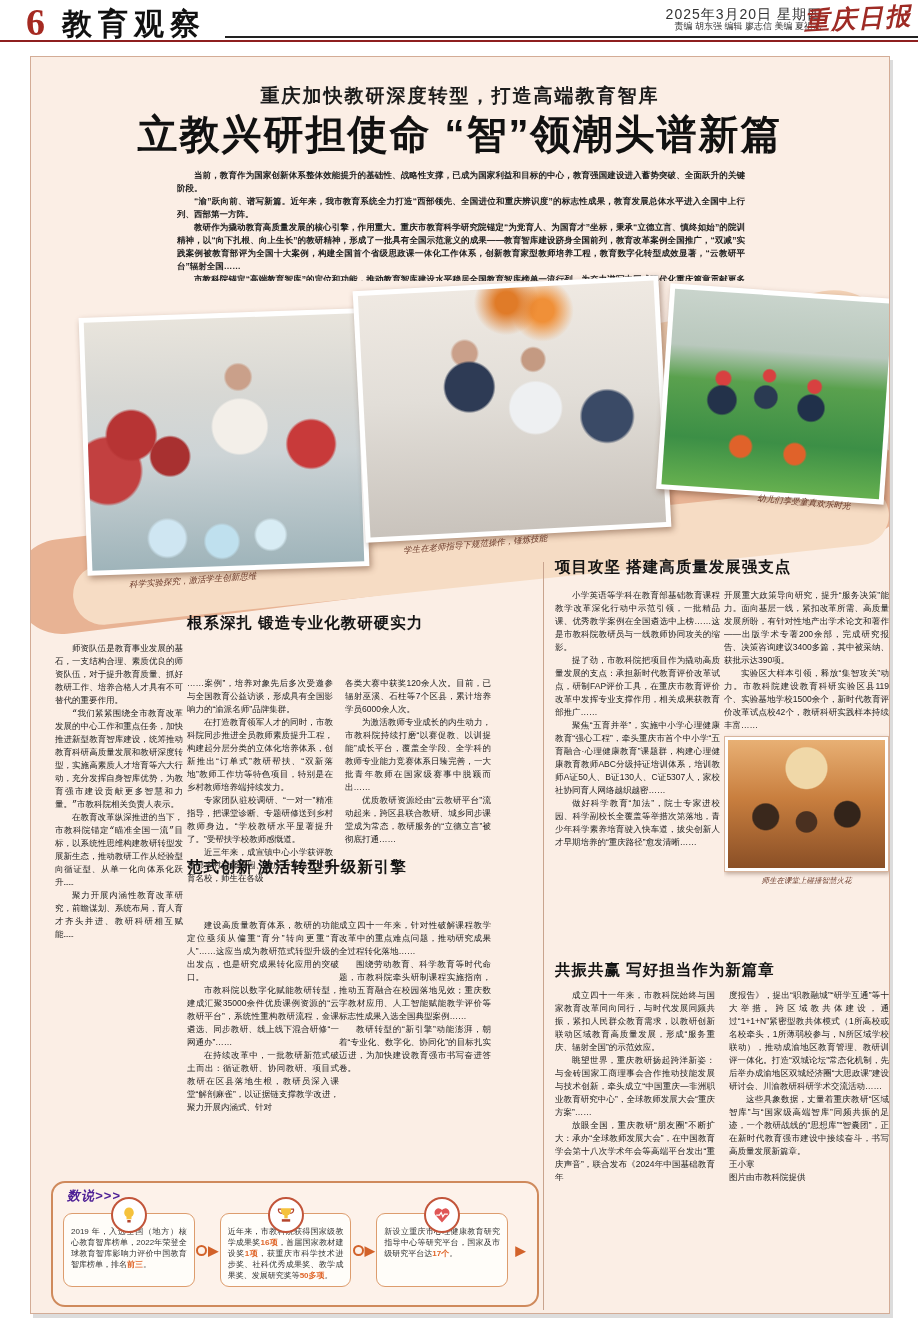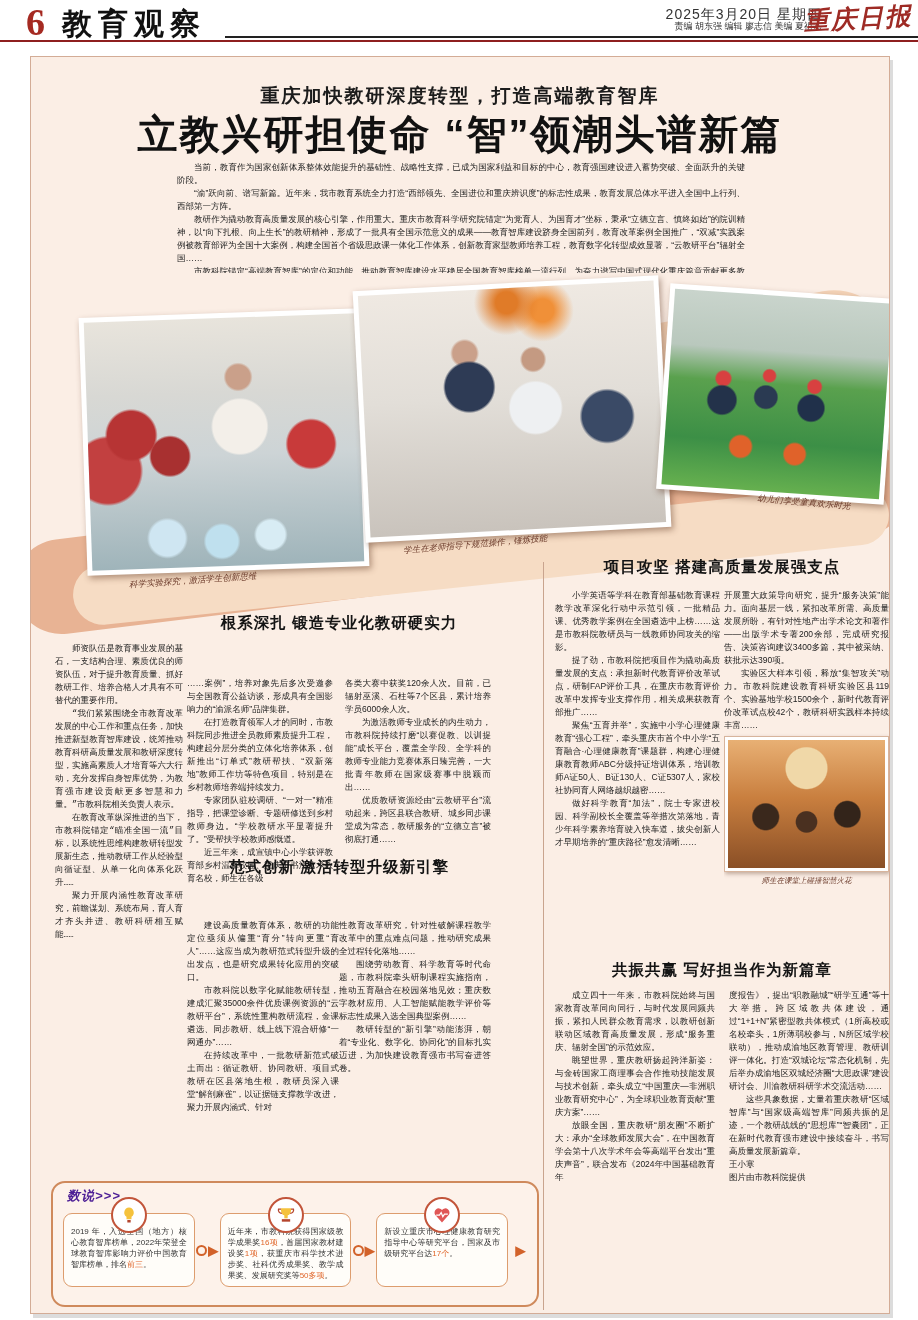--- a/index.html
+++ b/index.html
@@ -10,21 +10,21 @@
   .section-name{position:absolute;left:62px;top:4px;font-size:30px;font-weight:800;color:#111;letter-spacing:6px;}
   .hline-black{position:absolute;left:225px;right:0px;top:36px;height:2px;background:#222;}
   .hline-red{position:absolute;left:0px;right:0px;top:40px;height:2px;background:#8e1f1f;}
   .issue-date{position:absolute;right:96px;top:6px;font-size:14px;color:#333;letter-spacing:1px;}
   .credits{position:absolute;right:96px;top:20px;font-size:9px;color:#333;text-align:center;}
   .masthead-logo{position:absolute;right:6px;top:2px;font-size:25px;font-weight:bold;font-style:italic;color:#9e2b25;font-family:"Liberation Serif",serif;transform:rotate(-3deg);letter-spacing:2px;}
   
   .frame{position:absolute;left:30px;top:56px;width:858px;height:1256px;background:#fbeee5;border:1px solid #d3ac96;box-shadow:3px 4px 0 #dcdcdc;overflow:hidden;}
   .kicker{position:absolute;left:0;top:26px;width:100%;text-align:center;font-size:19px;font-weight:bold;color:#1c1c1c;letter-spacing:2px;}
   .headline{position:absolute;left:0;top:50px;width:100%;text-align:center;font-size:40px;font-weight:900;color:#111;letter-spacing:2px;}
-  .intro{position:absolute;left:146px;top:104px;width:568px;height:112px;font-size:8.5px;line-height:11.6px;overflow:hidden;}
+  .intro{position:absolute;left:146px;top:112px;width:568px;height:112px;font-size:8.5px;line-height:11.6px;overflow:hidden;font-weight:bold;}
   .intro p,.flow p{margin:0;text-indent:2em;text-align:justify;}
   p.noind{text-indent:0;}
   
   .collage{position:absolute;left:0;top:218px;width:858px;height:318px;}
   .ribbon{position:absolute;border-radius:60px;}
   .ribbon.r1{left:-20px;top:215px;width:900px;height:95px;background:#e8b394;transform:rotate(-7deg);}
   .ribbon.r2{left:330px;top:55px;width:540px;height:150px;background:#f3d2b6;transform:rotate(-11deg);}
   .ribbon.r3{left:40px;top:250px;width:820px;height:60px;background:#f6dcc4;transform:rotate(-6deg);}
   .photo{position:absolute;background:#fff;padding:5px;box-shadow:2px 3px 6px rgba(90,50,30,.45);}
   .photo .img{width:100%;height:100%;}
@@ -61,21 +61,21 @@
     radial-gradient(circle at 35% 78%,#e0622a 0 5%,transparent 6%),
     radial-gradient(circle at 60% 80%,#e0622a 0 5%,transparent 6%),
     linear-gradient(180deg,#c9d4cc 0%,#b9c8bd 28%,#5aa14e 45%,#3c8f46 75%,#66b04f 100%);}
   .caption{position:absolute;font-size:8.5px;color:#6b3a2a;font-style:italic;font-family:"Liberation Serif",serif;white-space:nowrap;}
   .cap1{left:98px;top:300px;transform:rotate(-4deg);}
   .cap2{left:372px;top:264px;transform:rotate(-5deg);}
   .cap3{left:726px;top:222px;transform:rotate(5deg);}
   
   .flow{font-size:8.5px;line-height:13px;overflow:hidden;text-align:justify;}
   .colA{position:absolute;left:24px;top:586px;width:128px;height:526px;font-family:Liberation Mono, monospace;}
-  .sec-head{position:absolute;text-align:center;font-size:15.5px;font-weight:800;color:#141414;letter-spacing:1px;}
+  .sec-head{position:absolute;text-align:left;font-size:15.5px;font-weight:800;color:#141414;letter-spacing:1px;}
   .h-s1{left:156px;top:556px;width:304px;}
   .cols-s1{position:absolute;left:156px;top:588px;width:304px;height:206px;display:flex;gap:12px;}
   .h-s2{left:156px;top:800px;width:304px;}
   .cols-s2{position:absolute;left:156px;top:830px;width:304px;height:282px;display:flex;}
   .cols-s1 .flow,.cols-s2 .flow{flex:1;height:100%;margin-top:32px;}
   .vdivider{position:absolute;left:512px;top:505px;width:1px;height:748px;background:#c9a48e;}
   .h-s3{left:524px;top:500px;width:334px;}
   .cols-s3{position:absolute;left:524px;top:532px;width:334px;height:400px;display:flex;gap:4px;}
   .cols-s3 .flow{flex:1;height:100%;}
   .inset-photo{background:#fff;padding:3px;border:1px solid #d7b49c;margin:4px 0 2px;box-shadow:1px 2px 4px rgba(90,50,30,.35);}
@@ -88,21 +88,21 @@
   .cap4{position:static;display:block;text-align:center;font-size:7.5px;margin-top:1px;}
   .h-s4{left:524px;top:903px;width:334px;}
   .cols-s4{position:absolute;left:524px;top:932px;width:334px;height:318px;display:flex;gap:14px;}
   .cols-s4 .flow{flex:1;height:100%;}
   .byline{text-align:center;margin-top:4px;text-indent:0;}
   
   .stats-box{position:absolute;left:20px;top:1124px;width:484px;height:122px;border:2px solid #cf8a5c;border-radius:14px;background:#fdf2ea;}
   .stats-label{position:absolute;left:14px;top:4px;font-size:13px;font-weight:800;font-style:italic;color:#4c1d95;letter-spacing:1px;}
   .stats-cards{position:absolute;left:10px;right:4px;top:30px;display:flex;align-items:stretch;}
   .stat-card{position:relative;width:130px;background:#fffdf9;border:1px solid #dd9d6e;border-radius:9px;padding:12px 7px 5px;font-size:8px;line-height:11px;text-align:justify;color:#333;}
-  .stat-card .hl{color:#e0662a;font-weight:normal;}
+  .stat-card .hl{color:#e0662a;font-weight:bold;}
   .stat-icon{position:absolute;left:50%;top:-17px;transform:translateX(-50%);width:32px;height:32px;border-radius:50%;background:#fff;border:2px solid #c2553a;display:flex;align-items:center;justify-content:center;}
   .stat-icon svg{width:20px;height:20px;}
   .flow-arrow{display:flex;align-items:center;justify-content:center;width:28px;color:#d2622a;}
   .flow-arrow .ring{width:7px;height:7px;border:2px solid #d2622a;border-radius:50%;margin-right:1px;}
   .flow-arrow .head{font-size:13px;font-weight:bold;}
 </style>
 </head>
 <body>
 
 <div class="masthead-strip">
@@ -168,21 +168,21 @@
   </div>
 
   <div class="sec-head h-s2">范式创新 激活转型升级新引擎</div>
   <div class="cols-s2">
     <div class="flow">
         <p>建设高质量教育体系，教研的功能定位亟须从偏重“育分”转向更重“育人”……这应当成为教研范式转型升级的出发点，也是研究成果转化应用的突破口。</p>
         <p>市教科院以数字化赋能教研转型，建成汇聚35000余件优质课例资源的“云教研平台”，系统性重构教研流程，金课遴选、同步教研、线上线下混合研修“一网通办”……</p>
         <p>在持续改革中，一批教研新范式破土而出：循证教研、协同教研、项目式教研在区县落地生根，教研员深入课堂“解剖麻雀”，以证据链支撑教学改进，聚力开展内涵式、针对</p>
       </div>
     <div class="flow">
-        <p class="noind">性教育改革研究，针对性破解课程教学改革中的重点难点问题，推动研究成果全过程转化落地……</p>
+        <p class="noind">成立四十一年来，针对性破解课程教学改革中的重点难点问题，推动研究成果全过程转化落地……</p>
         <p>围绕劳动教育、科学教育等时代命题，市教科院牵头研制课程实施指南，推动五育融合在校园落地见效；重庆数字教材应用、人工智能赋能教学评价等标志性成果入选全国典型案例……</p>
         <p>教研转型的“新引擎”动能澎湃，朝着“专业化、数字化、协同化”的目标扎实迈进，为加快建设教育强市书写奋进答卷。</p>
       </div>
   </div>
 
   <div class="vdivider"></div>
 
   <div class="sec-head h-s3">项目攻坚 搭建高质量发展强支点</div>
   <div class="cols-s3">
     <div class="flow">
@@ -200,21 +200,21 @@
           <div class="img"></div>
         </div>
       <span class="caption cap4">师生在课堂上碰撞智慧火花</span>
     </div>
   </div>
 
   <div class="sec-head h-s4">共振共赢 写好担当作为新篇章</div>
   <div class="cols-s4">
     <div class="flow">
         <p>成立四十一年来，市教科院始终与国家教育改革同向同行，与时代发展同频共振，紧扣人民群众教育需求，以教研创新联动区域教育高质量发展，形成“服务重庆、辐射全国”的示范效应。</p>
-        <p>眺望世界，重庆教研扬起跨洋新姿：与金砖国家工商理事会合作推动技能发展与技术创新，牵头成立“中国重庆—非洲职业教育研究中心”，为全球职业教育贡献“重庆方案”……</p>
+        <p>眺望世界，重庆教研扬起跨洋新姿：与金砖国家工商理事会合作推动技能发展与技术创新，牵头成立“中国重庆—非洲职业教育研究中心”，全球教师发展大会“重庆方案”……</p>
         <p>放眼全国，重庆教研“朋友圈”不断扩大：承办“全球教师发展大会”，在中国教育学会第十八次学术年会等高端平台发出“重庆声音”，联合发布《2024年中国基础教育年</p>
       </div>
     <div class="flow">
       <div>
           <p class="noind">度报告》，提出“职教融城”“研学互通”等十大举措。跨区域教共体建设，通过“1+1+N”紧密型教共体模式（1所高校或名校牵头，1所薄弱校参与，N所区域学校联动），推动成渝地区教育管理、教研训评一体化。打造“双城论坛”常态化机制，先后举办成渝地区双城经济圈“大思政课”建设研讨会、川渝教研科研学术交流活动……</p>
           <p>这些具象数据，丈量着重庆教研“区域智库”与“国家级高端智库”同频共振的足迹，一个教研战线的“思想库”“智囊团”，正在新时代教育强市建设中接续奋斗，书写高质量发展新篇章。</p>
         </div>
       <p class="byline noind">王小寒</p>
       <p class="byline noind">图片由市教科院提供</p>
     </div>

